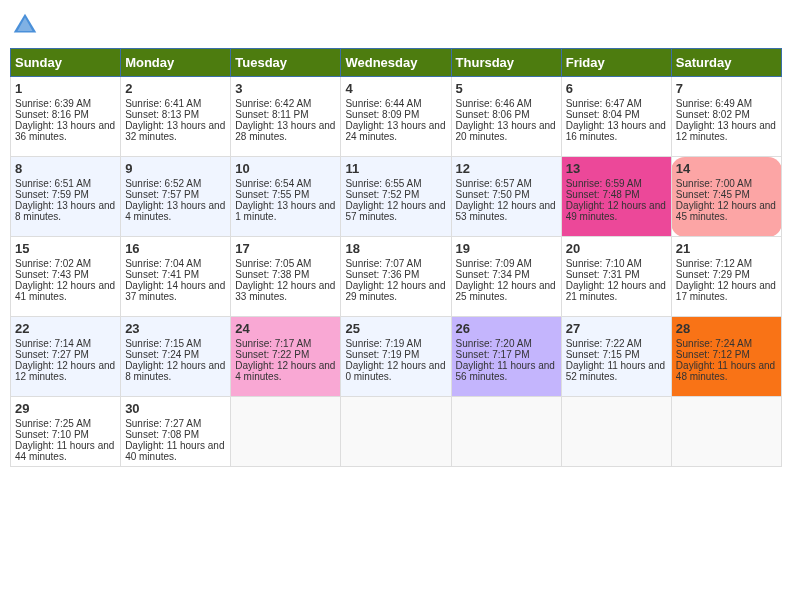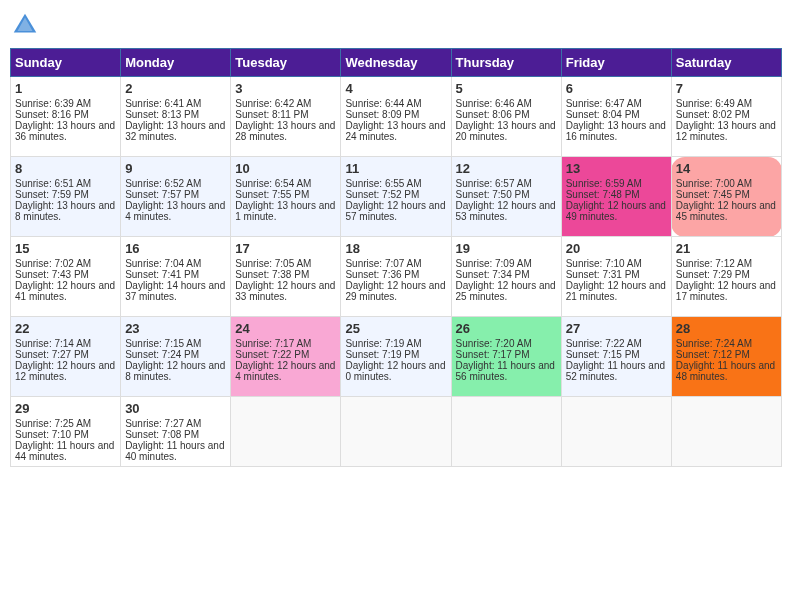--- a/index.html
+++ b/index.html
@@ -45,21 +45,21 @@
     .location-title {
       font-size: 14px;
       color: #555;
     }
     table {
       width: 100%;
       border-collapse: collapse;
       table-layout: fixed;
     }
     th {
-      background-color: #4c1d95;
+      background-color: #4d7c0f;
       color: #fff;
       font-size: 13px;
       font-weight: bold;
       padding: 6px 4px;
       text-align: left;
       border: 1px solid #3a6fa8;
     }
     td {
       vertical-align: top;
       padding: 4px 4px;
@@ -268,21 +268,21 @@
         <span>Sunrise: 7:17 AM</span><br>
         <span>Sunset: 7:22 PM</span><br>
         <span>Daylight: 12 hours and 4 minutes.</span>
       </td>
         <td style="background-color: rgb(240, 245, 255);">
         <span class="day-num">25</span>
         <span>Sunrise: 7:19 AM</span><br>
         <span>Sunset: 7:19 PM</span><br>
         <span>Daylight: 12 hours and 0 minutes.</span>
       </td>
-        <td style="background-color: #86efac;">
+        <td style="background-color: #c4b5fd;">
         <span class="day-num">26</span>
         <span>Sunrise: 7:20 AM</span><br>
         <span>Sunset: 7:17 PM</span><br>
         <span>Daylight: 11 hours and 56 minutes.</span>
       </td>
         <td style="background-color: rgb(240, 245, 255);">
         <span class="day-num">27</span>
         <span>Sunrise: 7:22 AM</span><br>
         <span>Sunset: 7:15 PM</span><br>
         <span>Daylight: 11 hours and 52 minutes.</span>

